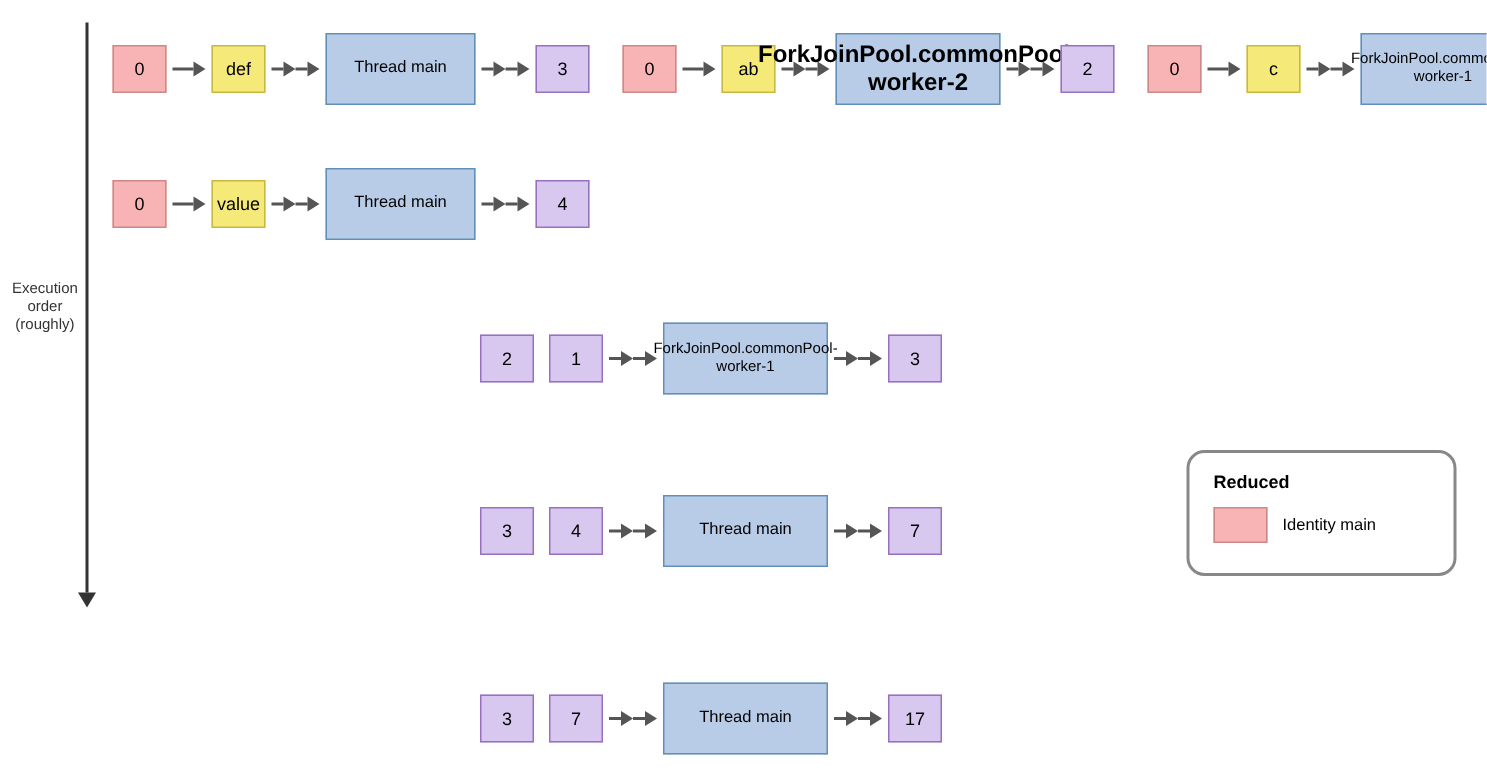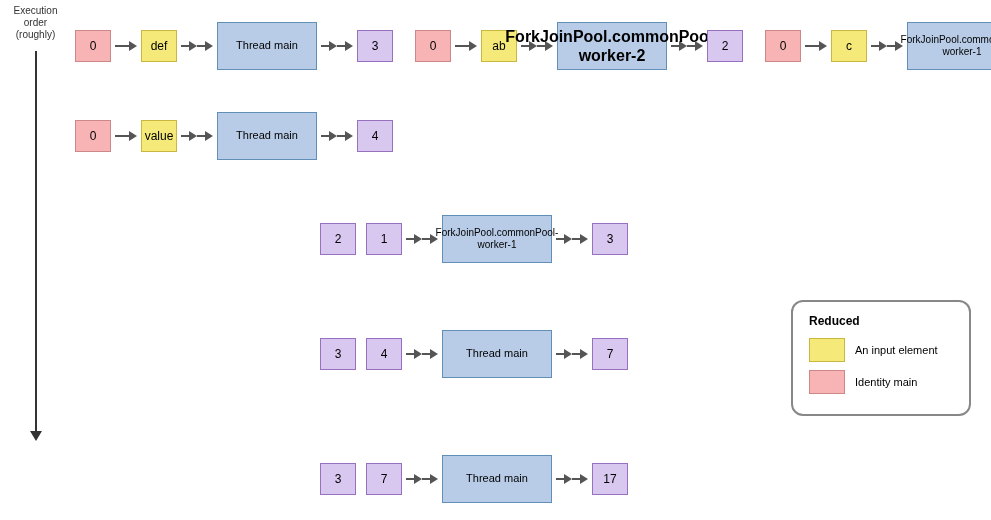--- a/index.html
+++ b/index.html
@@ -18,21 +18,21 @@
       width: 991px;
       height: 520px;
     }
 
     
     .exec-order {
       position: absolute;
       left: 8px;
       top: 5px;
       display: flex;
-      flex-direction: column;
+      flex-direction: row;
       align-items: center;
       width: 55px;
     }
     .exec-order-label {
       font-size: 10px;
       text-align: center;
       line-height: 1.2;
       color: #333;
     }
     .exec-arrow-line {
@@ -326,22 +326,18 @@
           <div style="width:8px;height:2px;background:#555;"></div>
           <div style="width:0;height:0;border-top:5px solid transparent;border-bottom:5px solid transparent;border-left:8px solid #555;"></div>
         </div>
       </div>
     <div class="box box-reduced">17</div>
   </div>
 
   <div class="legend">
     <div class="legend-title">Reduced</div>
     <div class="legend-item">
-      <div class="legend-box legend-input"></div>
-      <span>An input element</span>
-    </div>
-    <div class="legend-item">
       <div class="legend-box legend-identity"></div>
       <span>Identity main</span>
     </div>
   </div>
 
 </div>
 
 </body></html>

